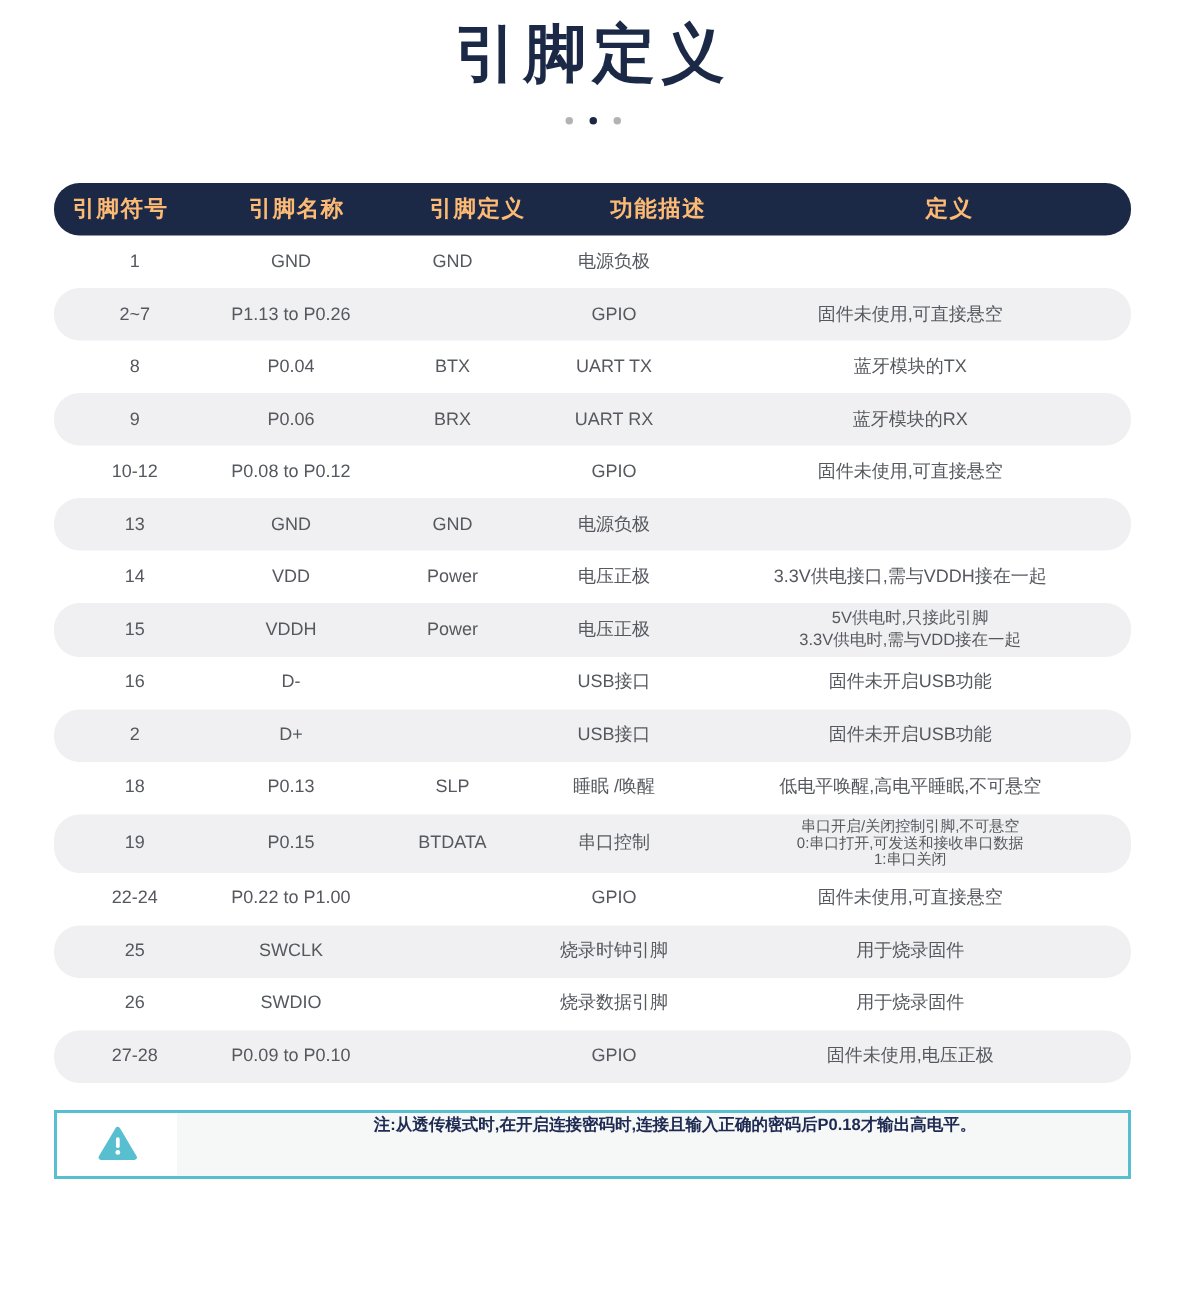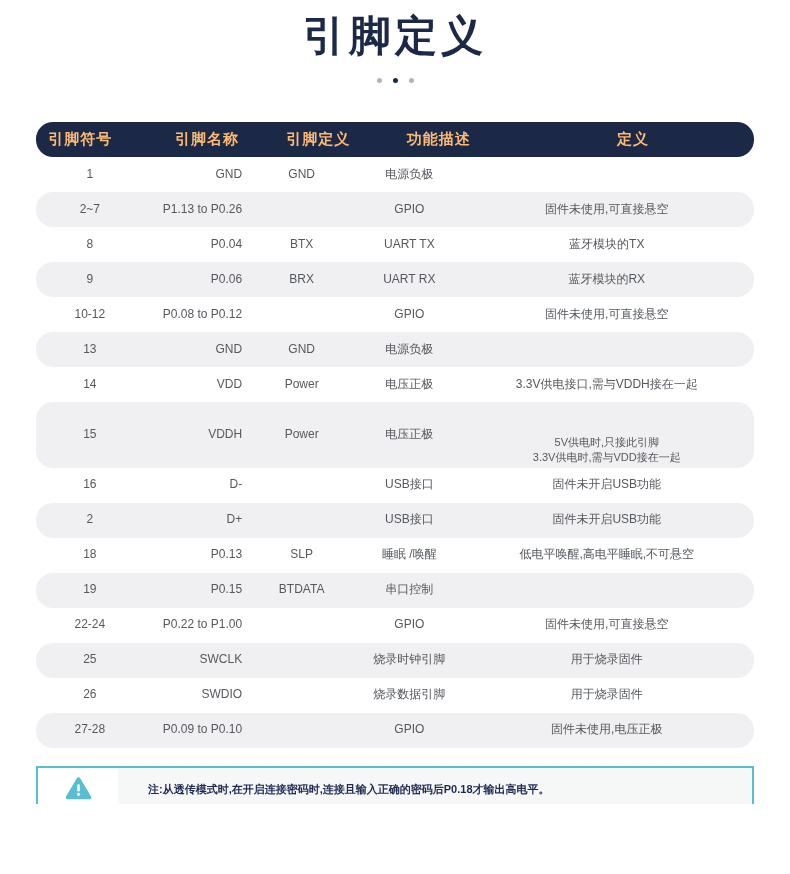--- a/index.html
+++ b/index.html
@@ -27,39 +27,39 @@
     color:#fdba74;font-weight:bold;font-size:15px;letter-spacing:1px;gap:32px;
   }
   .trow{display:flex;align-items:center;min-height:35px;border-radius:17px;}
   .trow.shaded{background:var(--row-gray);}
   .cell{
     text-align:center;color:var(--cell-text);font-size:12px;line-height:1.3;
     padding:3px 2px;
   }
   .hcell{text-align:center;}
   .col-symbol{width:15%;}
-  .col-name{width:14%;text-align:right;}
+  .col-name{width:14%;}
   .col-def{width:16%;}
   .col-func{width:14%;}
   .col-desc{width:41%;white-space:pre-wrap;}
-  .cell.small2{font-size:11px;line-height:1.35;margin-top:30px;}
+  .cell.small2{font-size:11px;line-height:1.35;}
   .cell.small3{font-size:10px;line-height:11px;}
 
   .note-box{
     margin:18px 36px 0;height:46px;
     border:2px solid var(--teal);
     display:flex;align-items:stretch;background:#f6f7f7;
   }
   .note-icon-cell{
     width:80px;background:#ffffff;flex:none;
     display:flex;align-items:center;justify-content:center;
     color:var(--teal);
   }
   .note-text{
-    flex:1;display:flex;flex-direction:column;justify-content:center;
+    flex:1;display:flex;flex-direction:row;justify-content:center;
     padding-left:30px;color:#1e2a52;font-weight:bold;font-size:11px;line-height:16px;
   }
 </style>
 </head>
 <body>
 
 <div class="page">
 
   <h1 class="page-title">引脚定义</h1>
 
@@ -154,20 +154,23 @@
           <div class="cell col-name">P0.13</div>
           <div class="cell col-def">SLP</div>
           <div class="cell col-func">睡眠 /唤醒</div>
           <div class="cell col-desc">低电平唤醒,高电平睡眠,不可悬空</div>
         </div>
         <div class="trow shaded">
           <div class="cell col-symbol">19</div>
           <div class="cell col-name">P0.15</div>
           <div class="cell col-def">BTDATA</div>
           <div class="cell col-func">串口控制</div>
+          <div class="cell col-desc small3">串口开启/关闭控制引脚,不可悬空
+0:串口打开,可发送和接收串口数据
+1:串口关闭</div>
         </div>
         <div class="trow">
           <div class="cell col-symbol">22-24</div>
           <div class="cell col-name">P0.22 to P1.00</div>
           <div class="cell col-def"></div>
           <div class="cell col-func">GPIO</div>
           <div class="cell col-desc">固件未使用,可直接悬空</div>
         </div>
         <div class="trow shaded">
           <div class="cell col-symbol">25</div>

